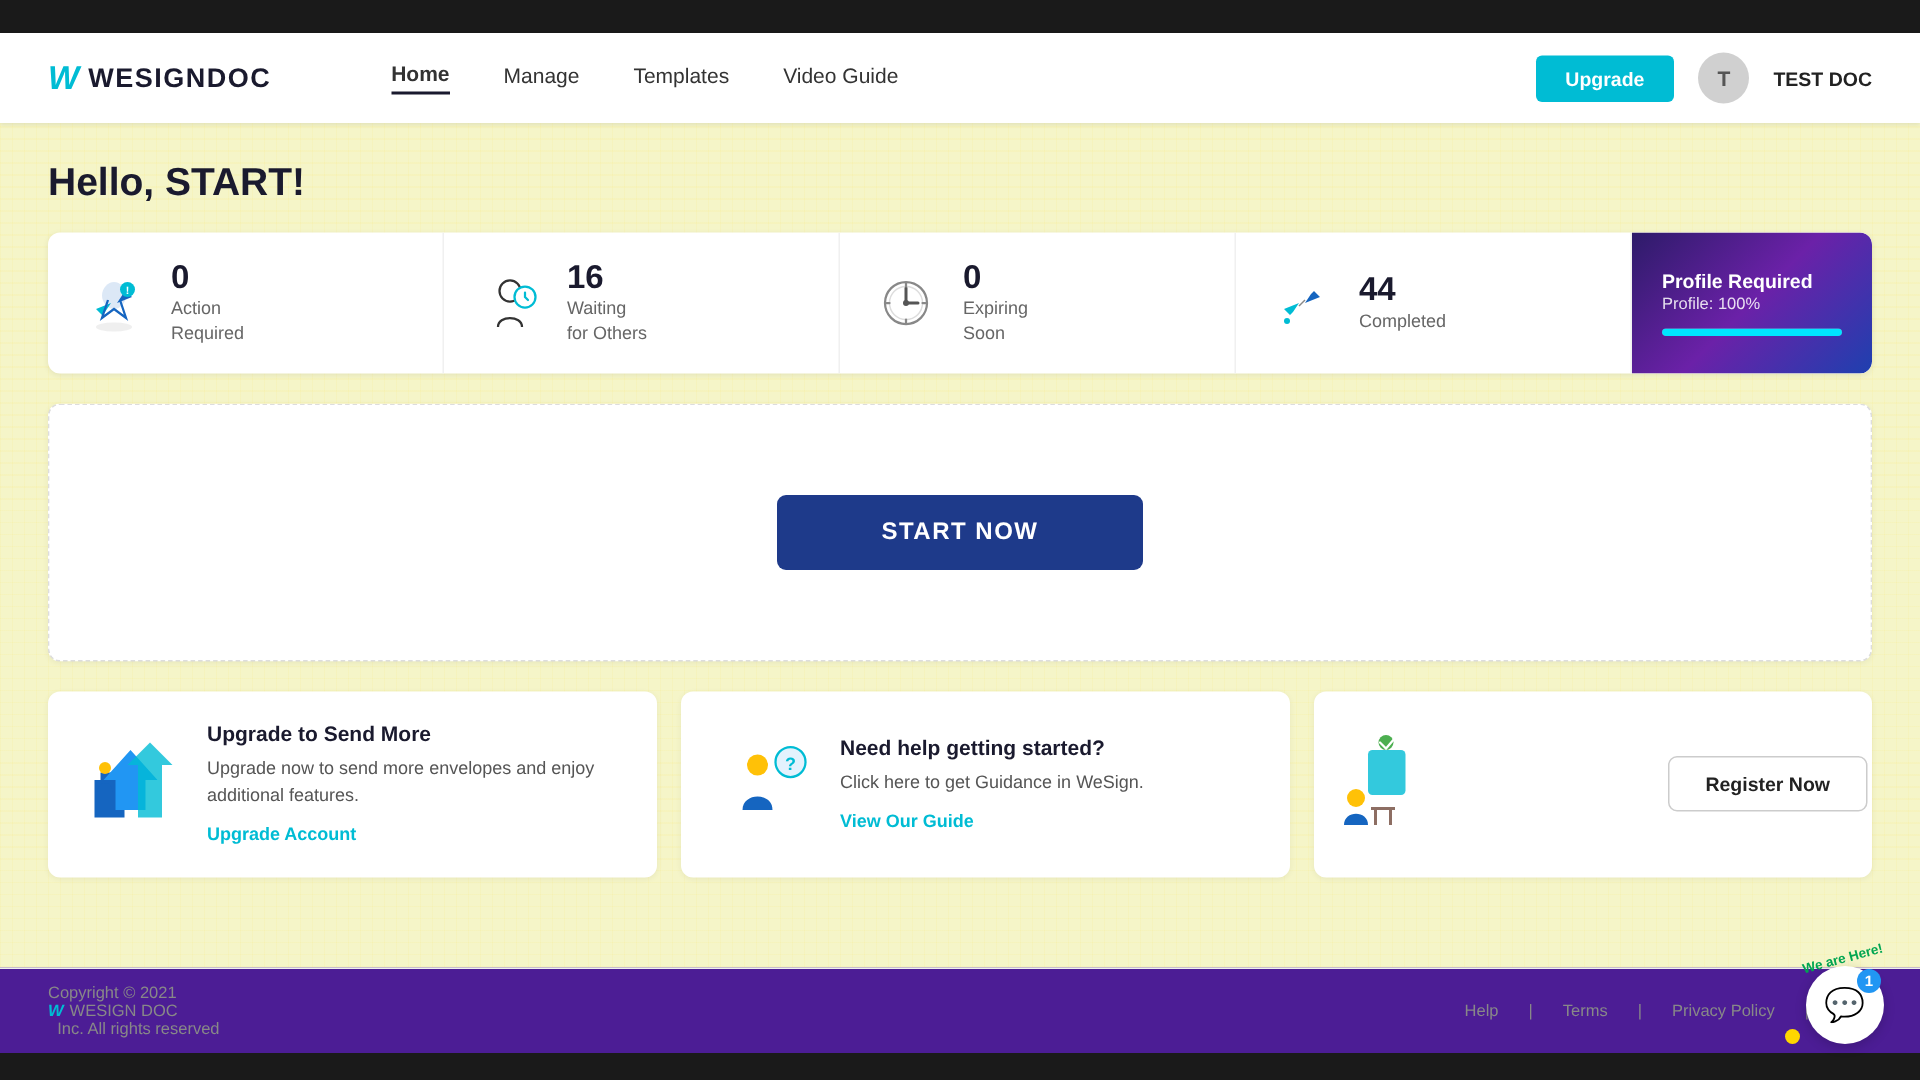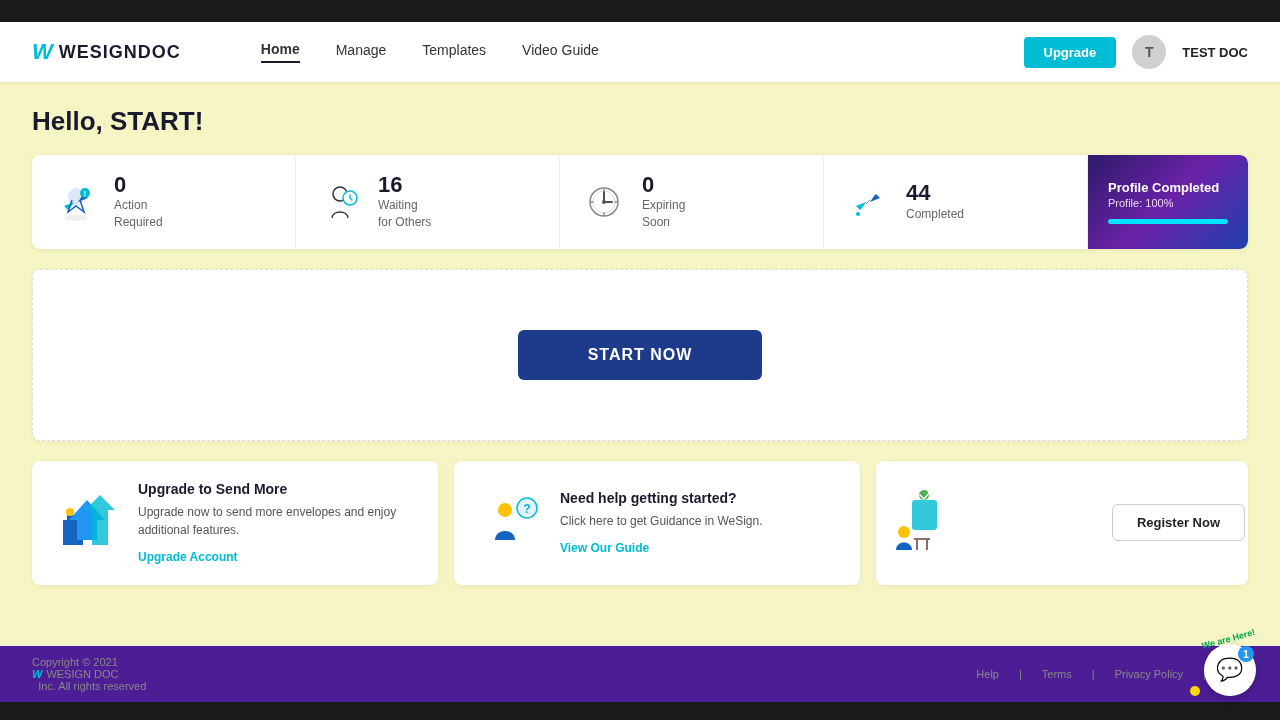--- a/index.html
+++ b/index.html
@@ -461,21 +461,21 @@
           <circle cx="12" cy="34" r="2" fill="#00bcd4"></circle>
         </svg>
       </div>
       <div class="stat-info">
         <div class="stat-number">44</div>
         <div class="stat-label">Completed</div>
       </div>
     </div>
 
     <div class="profile-card">
-      <div class="profile-title">Profile Completed</div>
+      <div class="profile-title">Profile Required</div>
       <div class="profile-subtitle">Profile: 100%</div>
       <div class="profile-progress-bar">
         <div class="profile-progress-fill" style="width: 100%;"></div>
       </div>
     </div>
   </div>
 
   <div class="start-now-section">
     <button class="start-now-btn">START NOW</button>
   </div>

